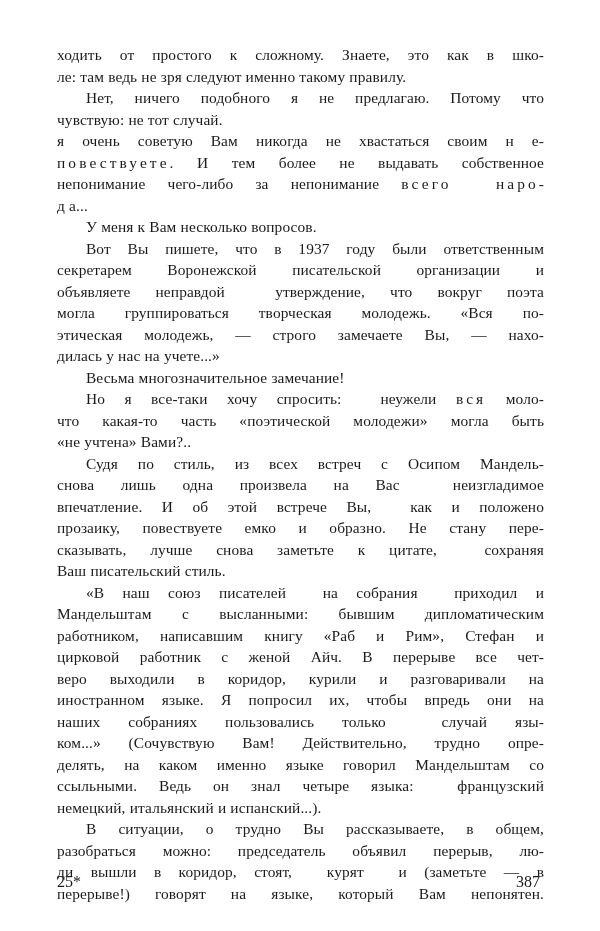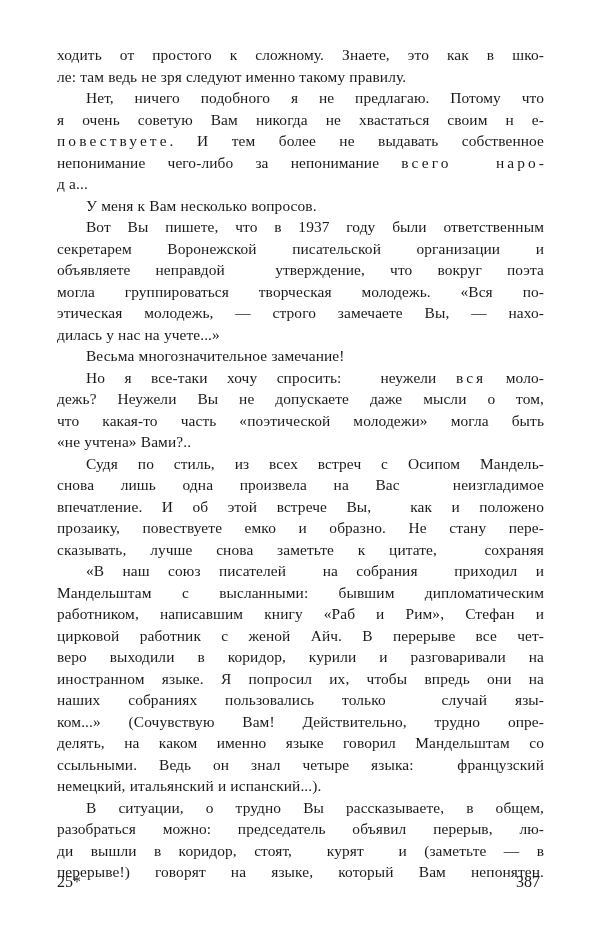--- a/index.html
+++ b/index.html
@@ -87,20 +87,21 @@
 
 <div class="page">
 
   <div class="textblock">
       <p class="para">
         <span class="ln">ходить от простого к сложному. Знаете, это как в шко-</span>
         <span class="ln last">ле: там ведь не зря следуют именно такому правилу.</span>
       </p>
       <p class="para">
         <span class="ln indent">Нет, ничего подобного я не предлагаю. Потому что</span>
+        <span class="ln last">чувствую: не тот случай.</span>
       </p>
       <p class="para">
         <span class="ln">я очень советую Вам никогда не хвастаться своим н е-</span>
         <span class="ln"><span class="sp">повествуете</span>. И тем более не выдавать собственное</span>
         <span class="ln">непонимание чего-либо за непонимание <span class="sp">всего</span>  <span class="sp">наро</span>-</span>
         <span class="ln last">д а...</span>
       </p>
       <p class="para">
         <span class="ln indent last">У меня к Вам несколько вопросов.</span>
       </p>
@@ -110,30 +111,30 @@
         <span class="ln">объявляете неправдой  утверждение, что вокруг поэта</span>
         <span class="ln">могла группироваться творческая молодежь. «Вся по-</span>
         <span class="ln">этическая молодежь, — строго замечаете Вы, — нахо-</span>
         <span class="ln last">дилась у нас на учете...»</span>
       </p>
       <p class="para">
         <span class="ln indent last">Весьма многозначительное замечание!</span>
       </p>
       <p class="para">
         <span class="ln indent">Но я все-таки хочу спросить:  неужели <span class="sp">вся</span> моло-</span>
-        <span class="ln">дежь? Неужели Вы не допускаете даже мысли о том,</span>
         <span class="ln">что какая-то часть «поэтической молодежи» могла быть</span>
         <span class="ln last">«не учтена» Вами?..</span>
       </p>
       <p class="para">
         <span class="ln indent">Судя по стиль, из всех встреч с Осипом Мандель-</span>
         <span class="ln">снова лишь одна произвела на Вас  неизгладимое</span>
         <span class="ln">впечатление. И об этой встрече Вы,  как и положено</span>
         <span class="ln">прозаику, повествуете емко и образно. Не стану пере-</span>
         <span class="ln">сказывать, лучше снова заметьте к цитате,  сохраняя</span>
+        <span class="ln last">Ваш писательский стиль.</span>
       </p>
       <p class="para">
         <span class="ln indent">«В наш союз писателей  на собрания  приходил и</span>
         <span class="ln">Мандельштам с высланными: бывшим дипломатическим</span>
         <span class="ln">работником, написавшим книгу «Раб и Рим», Стефан и</span>
         <span class="ln">цирковой работник с женой Айч. В перерыве все чет-</span>
         <span class="ln">веро выходили в коридор, курили и разговаривали на</span>
         <span class="ln">иностранном языке. Я попросил их, чтобы впредь они на</span>
         <span class="ln">наших собраниях пользовались только  случай язы-</span>
         <span class="ln">ком...» (Сочувствую Вам! Действительно, трудно опре-</span>

